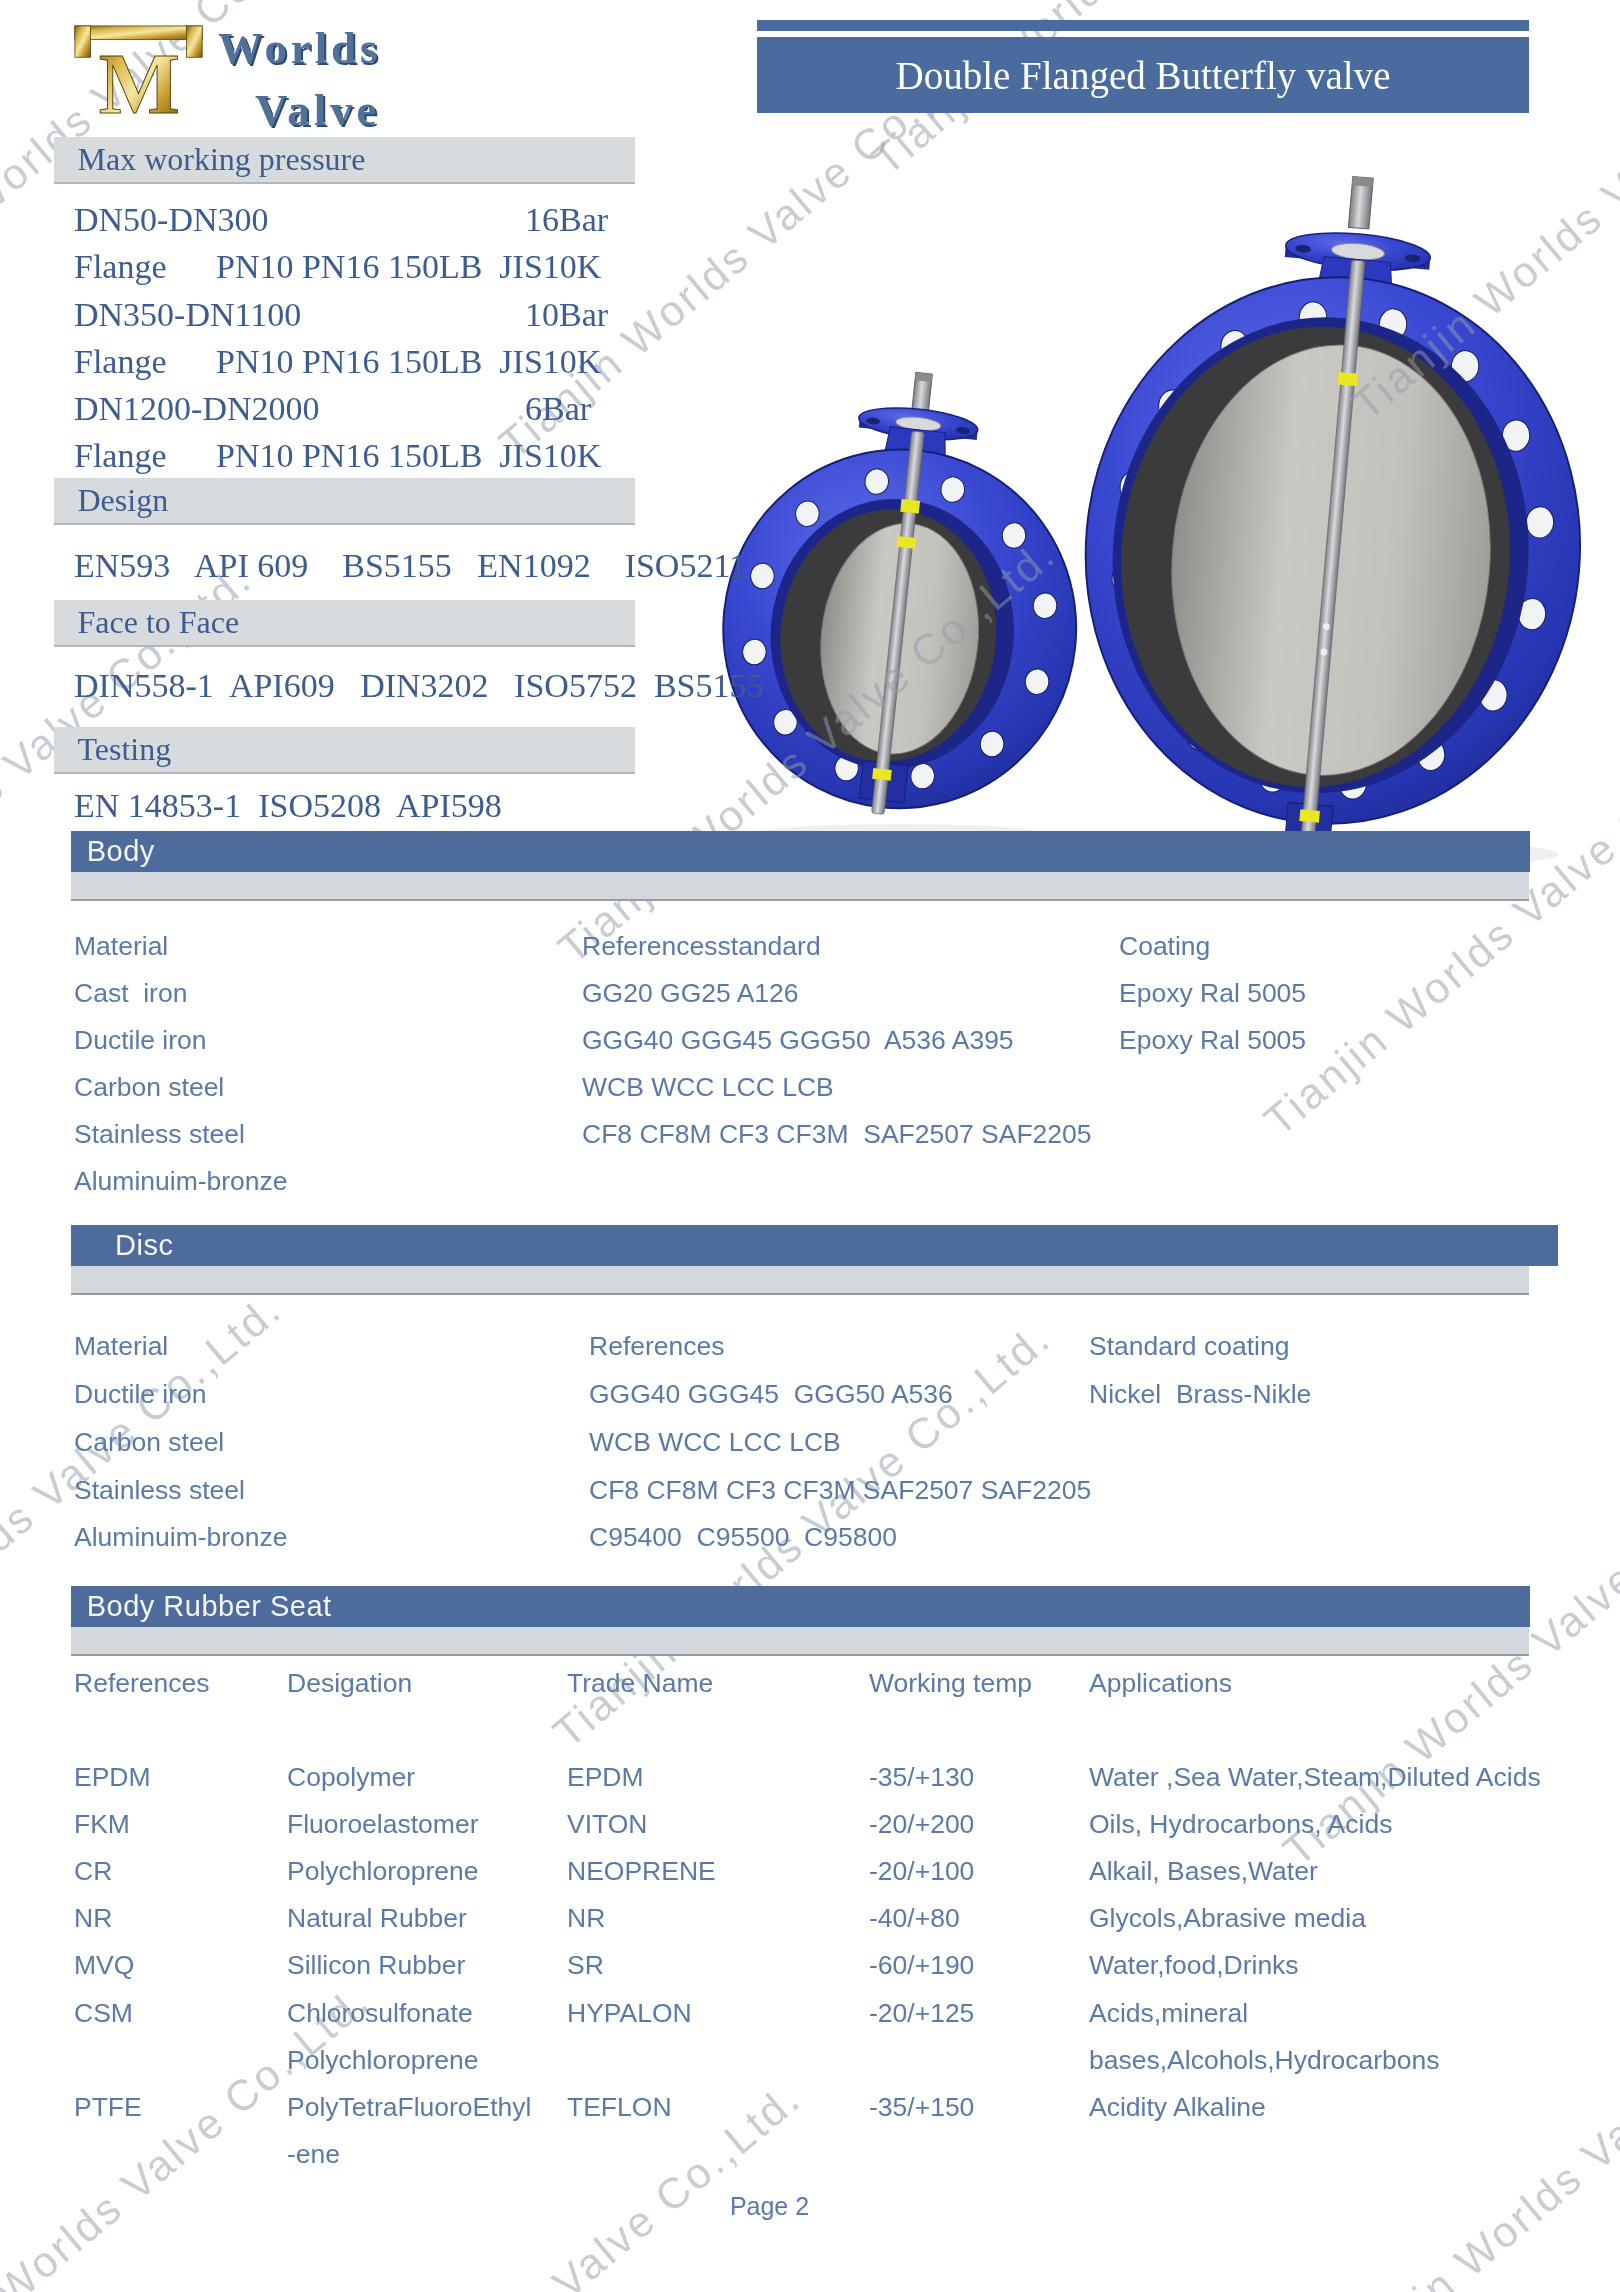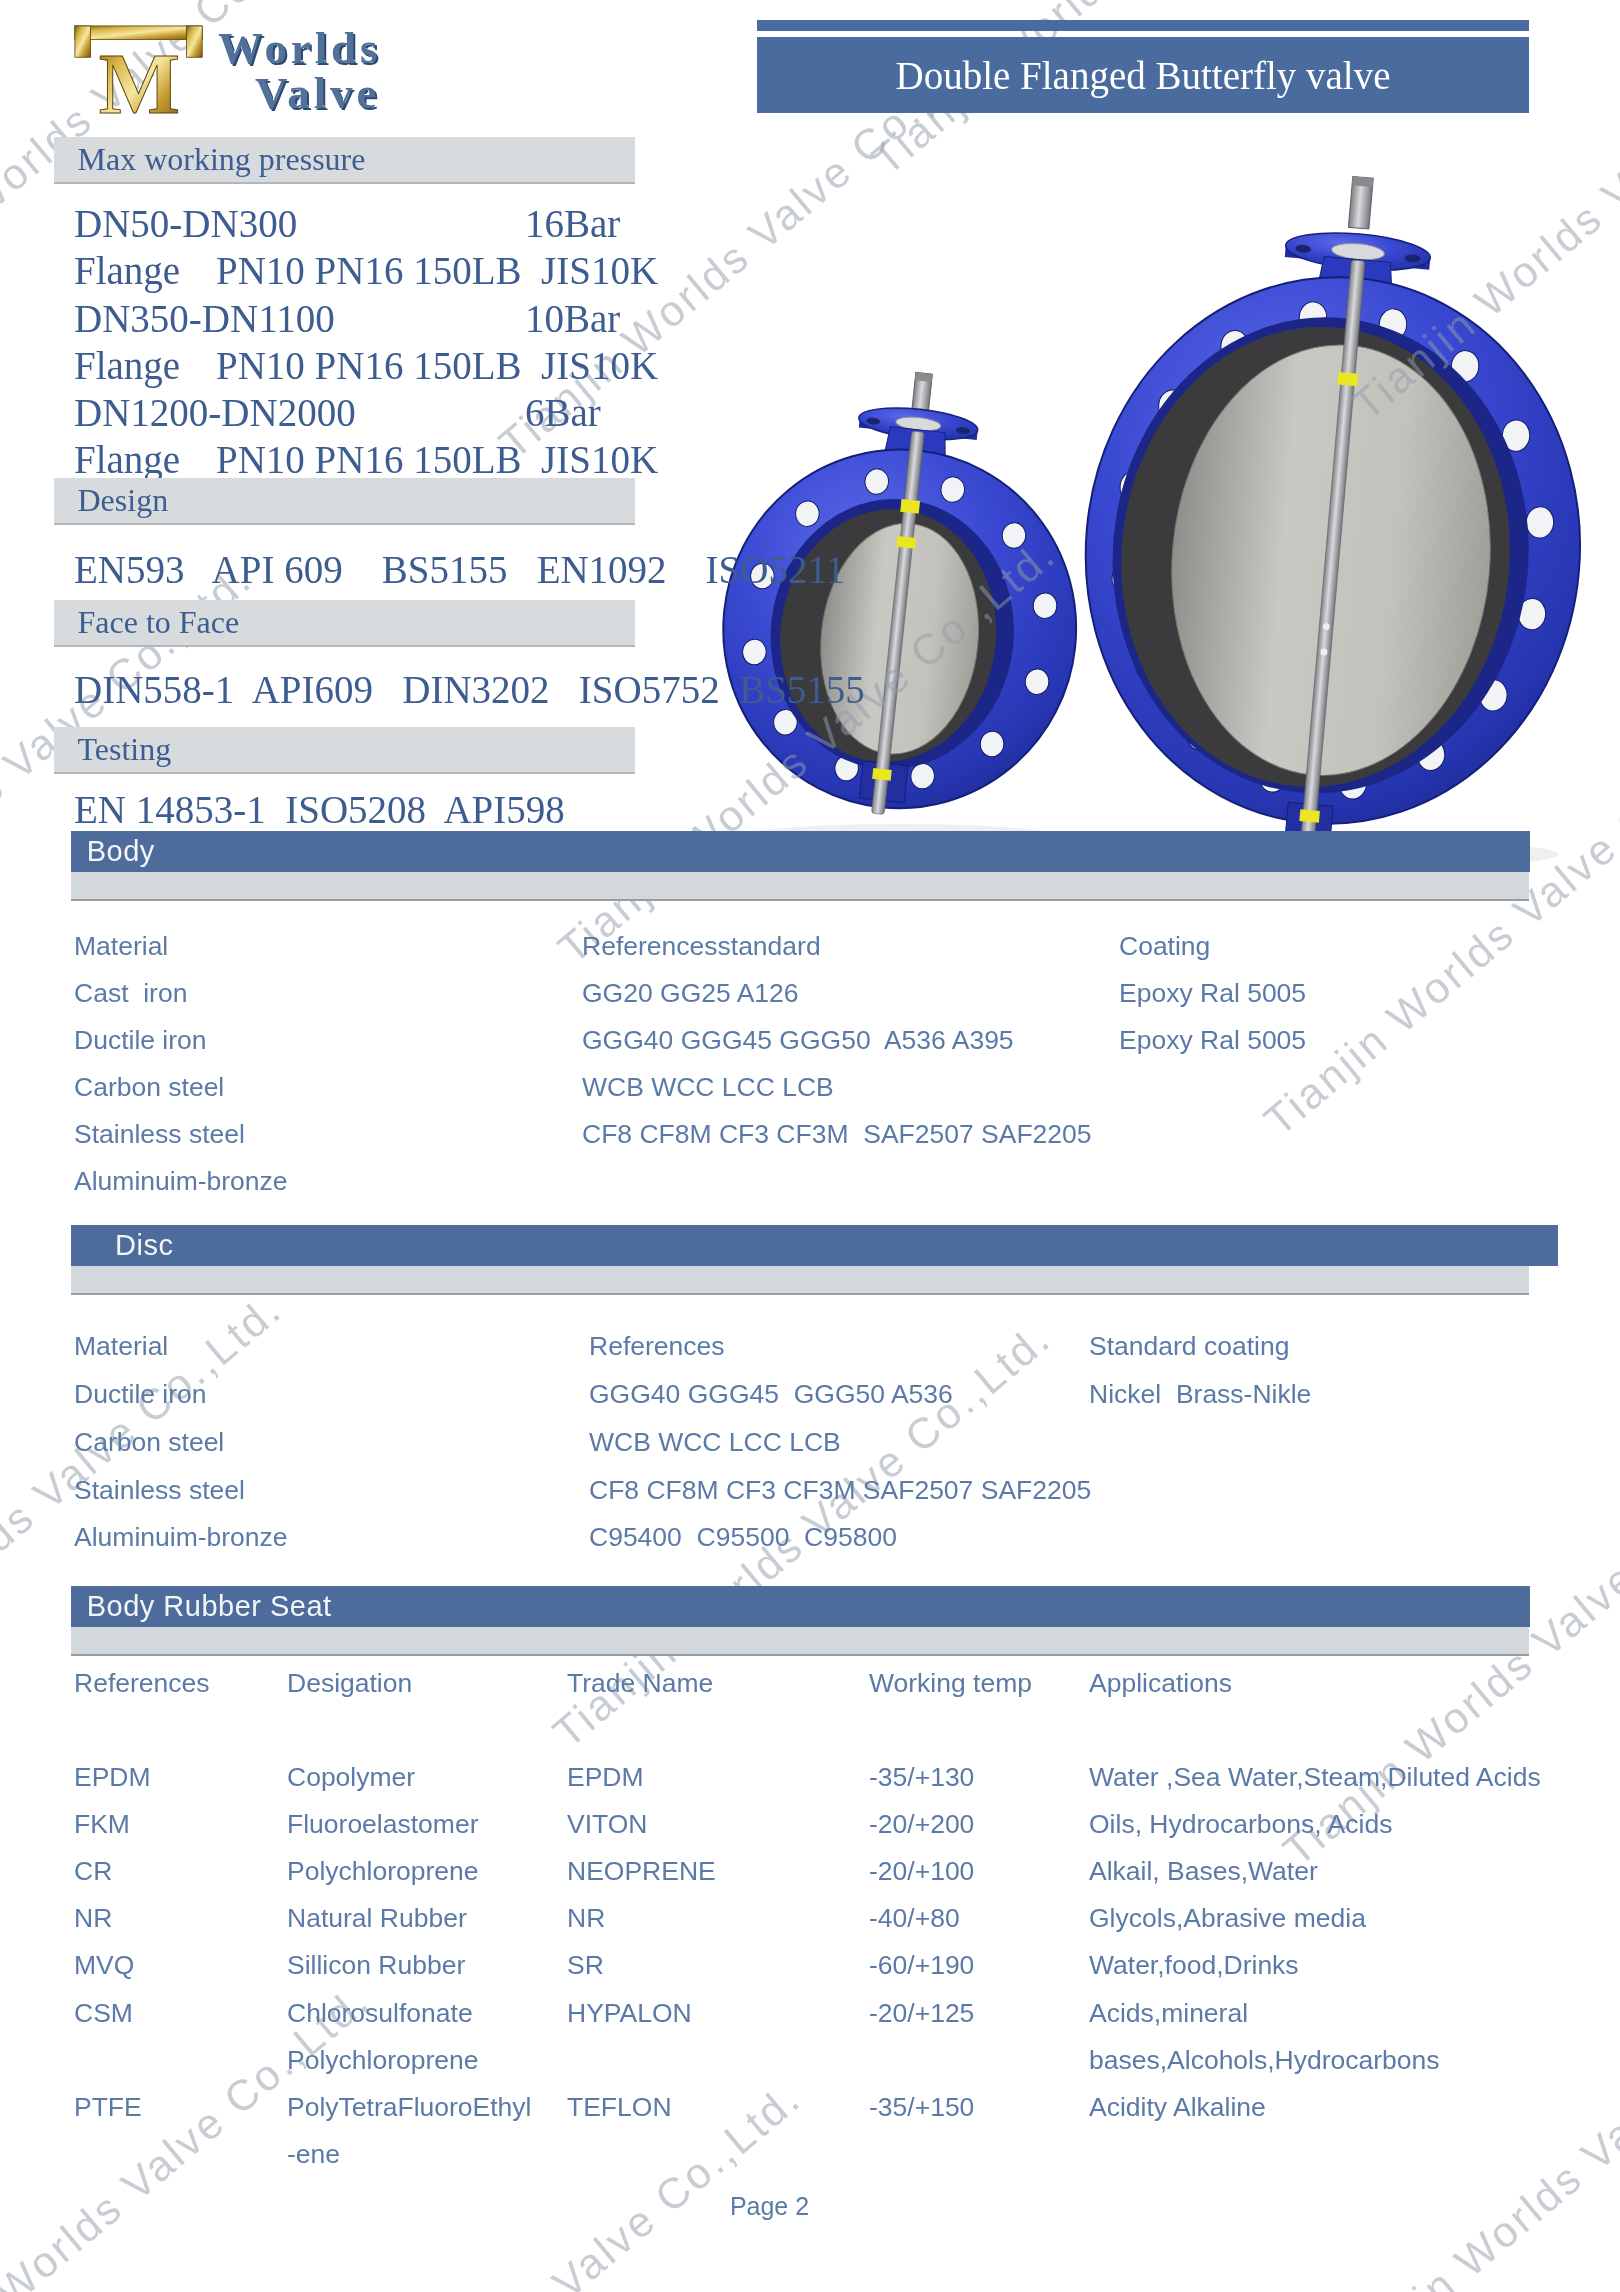--- a/index.html
+++ b/index.html
@@ -13,32 +13,32 @@
   
   .wm{position:absolute;z-index:2;white-space:nowrap;transform:rotate(-40deg);transform-origin:0 0;
       font-family:"Liberation Sans",sans-serif;font-size:43px;letter-spacing:2.9px;
       color:var(--watermark);opacity:.5;}
   
   .logo-mark{position:absolute;left:69px;top:17.6px;z-index:3;}
   .logo-line{position:absolute;z-index:3;font-family:"Liberation Serif",serif;font-weight:bold;
       font-size:45px;letter-spacing:3.9px;color:var(--logo-blue);
       text-shadow:-1px -1px 0 #ffffff, 2px 2px 0 #2c4a74;}
   .logo-line.l1{left:218px;top:21.6px;}
-  .logo-line.l2{left:255px;top:67px;}
+  .logo-line.l2{left:255px;top:84px;}
   
   .banner-strip{position:absolute;left:757px;top:19.6px;width:772px;height:11.8px;background:var(--banner-blue);z-index:3;}
   .banner{position:absolute;left:757px;top:37px;width:772px;height:76px;background:var(--banner-blue);z-index:3;
       color:#ffffff;font-family:"Liberation Serif",serif;font-size:39px;text-align:center;line-height:77px;}
   
   .hdr{position:absolute;left:54px;width:580px;height:45px;background:var(--header-gray);
       border-bottom:2.9px solid var(--header-border);box-sizing:content-box;z-index:3;
       font-family:"Liberation Serif",serif;font-size:32px;color:var(--serif-text);
       line-height:45px;padding-left:23.5px;width:557px;}
   
-  .srow{position:absolute;left:74px;z-index:3;font-family:"Liberation Serif",serif;font-size:39px;
+  .srow{position:absolute;left:74px;z-index:3;font-family:"Liberation Serif",serif;font-size:34px;
       color:var(--serif-text);white-space:pre;}
   .srow .c1{display:inline-block;vertical-align:top;white-space:pre;}
   .srow.dn .c1{width:451px;}
   .srow.flange .c1{width:142px;}
   
   .bar{position:absolute;left:71px;width:1443px;height:41px;background:var(--bar-blue);z-index:3;
       color:#f3f5f8;font-size:29px;line-height:41px;padding-left:15.7px;letter-spacing:0.5px;}
   .bar-sub{position:absolute;left:71px;width:1458px;height:27.4px;background:var(--strip);
       border-bottom:2px solid var(--strip-border);z-index:3;}
   

